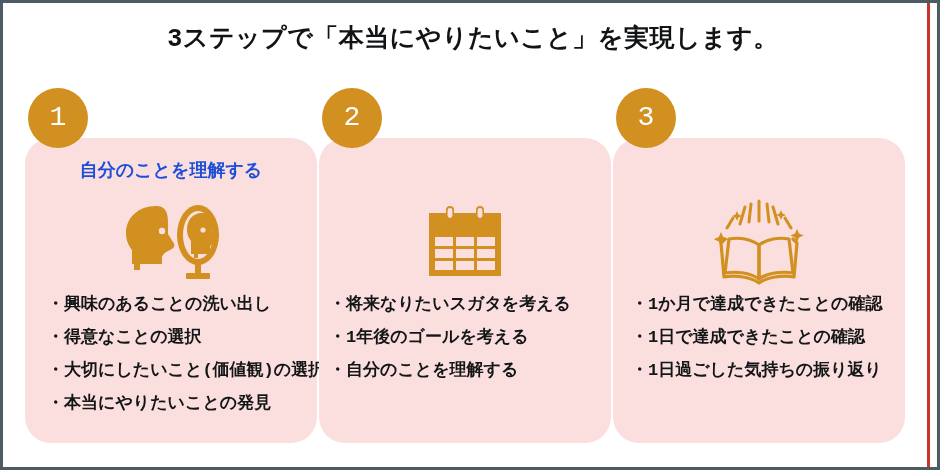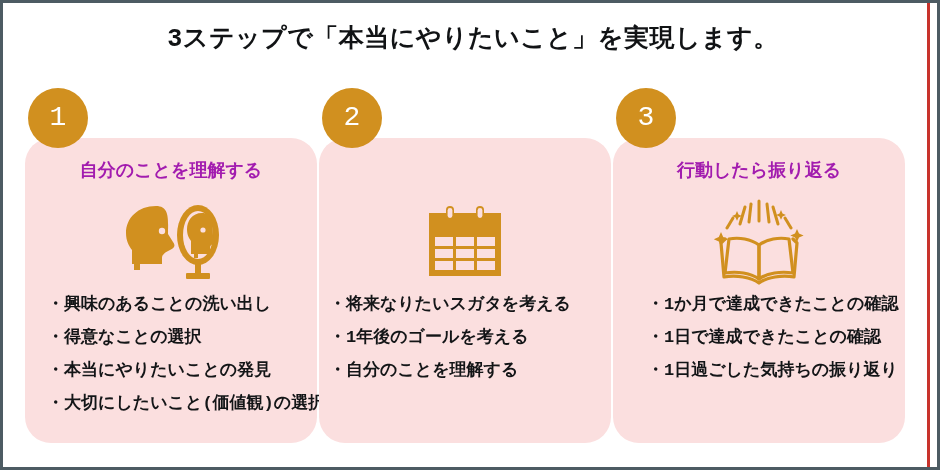--- a/index.html
+++ b/index.html
@@ -74,21 +74,21 @@
     z-index: 3;
   }
   .card-heading {
     position: absolute;
     top: 20px;
     left: 0;
     width: 100%;
     text-align: center;
     font-size: 18px;
     font-weight: bold;
-    color: #a21caf;
+    color: #1d4ed8;
     white-space: nowrap;
   }
   .card-icon {
     position: absolute;
     top: 58px;
     left: 0;
     width: 100%;
     height: 92px;
     display: flex;
     align-items: center;
@@ -109,21 +109,21 @@
     line-height: 1.0;
     margin-bottom: 16px;
     white-space: nowrap;
     text-align: center;
   }
   .bullet:last-child { margin-bottom: 0; }
   .card-1 .bullets { padding-left: 22px; text-align: left; }
   .card-1 .bullet { text-align: left; }
   .card-2 .bullets { text-align: left; }
   .card-2 .bullet { text-align: left; }
-  .card-3 .bullets { padding-left: 18px; text-align: left; margin-left: 16px; }
+  .card-3 .bullets { padding-left: 18px; text-align: left; }
   .card-3 .bullet { text-align: left; }
 </style>
 </head>
 <body>
 
 <div id="slide">
 
   <div id="red-rule"></div>
 
   <div id="title">3ステップで「本当にやりたいこと」を実現します。</div>
@@ -145,22 +145,22 @@
           <path d="M84 11 C74 11 69 19 69 27 C69 33 71 36 73 39 L73 52 L76 52 L76 56 L80 56 L80 52 L92 52 L92 46 C92 43 95 42 97 40 L95 33 C95 20 94 11 84 11 Z" fill="#d1901f"></path>
           <circle cx="85" cy="28" r="2.6" fill="#fbdfdf"></circle>
 
           <rect x="77" y="62" width="6" height="10" fill="#d1901f"></rect>
           <rect x="68" y="71" width="24" height="6" rx="1" fill="#d1901f"></rect>
         </svg>
       </div>
       <div class="bullets">
         <div class="bullet">・興味のあることの洗い出し</div>
         <div class="bullet">・得意なことの選択</div>
+        <div class="bullet">・大切にしたいこと(価値観)の選択</div>
         <div class="bullet">・本当にやりたいことの発見</div>
-        <div class="bullet">・大切にしたいこと(価値観)の選択</div>
       </div>
     </div>
 
     <div class="card card-2">
       <div class="badge">2</div>
       <div class="card-icon">
         <svg width="80" height="72" viewBox="0 0 80 72" aria-hidden="true">
 
           <rect x="21" y="0" width="8" height="14" rx="4" fill="#d1901f"></rect>
           <rect x="51" y="0" width="8" height="14" rx="4" fill="#d1901f"></rect>
@@ -185,21 +185,20 @@
       </div>
       <div class="bullets">
         <div class="bullet">・将来なりたいスガタを考える</div>
         <div class="bullet">・1年後のゴールを考える</div>
         <div class="bullet">・自分のことを理解する</div>
       </div>
     </div>
 
     <div class="card card-3">
       <div class="badge">3</div>
-      <div class="card-heading">行動したら振り返る</div>
       <div class="card-icon">
         <svg width="96" height="86" viewBox="0 0 96 86" aria-hidden="true">
           <g stroke="#d1901f" stroke-width="3" stroke-linecap="round" fill="none">
 
             <line x1="48" y1="2" x2="48" y2="22"></line>
             <line x1="34" y1="8" x2="29" y2="25"></line>
             <line x1="62" y1="8" x2="67" y2="25"></line>
             <line x1="22" y1="19" x2="16" y2="29"></line>
             <line x1="74" y1="19" x2="80" y2="29"></line>
             <line x1="40" y1="5" x2="38" y2="23"></line>

